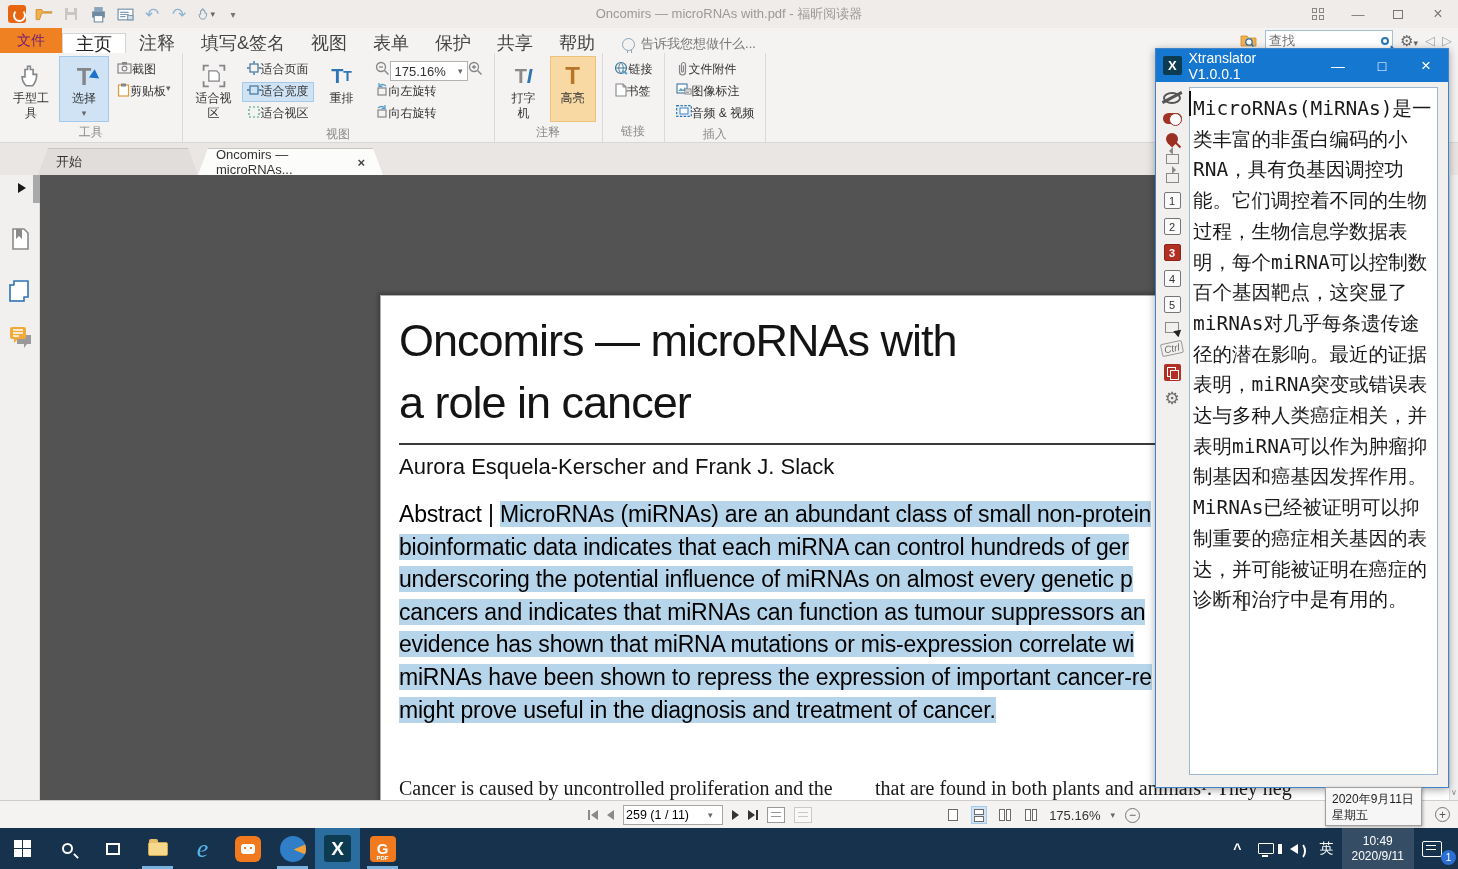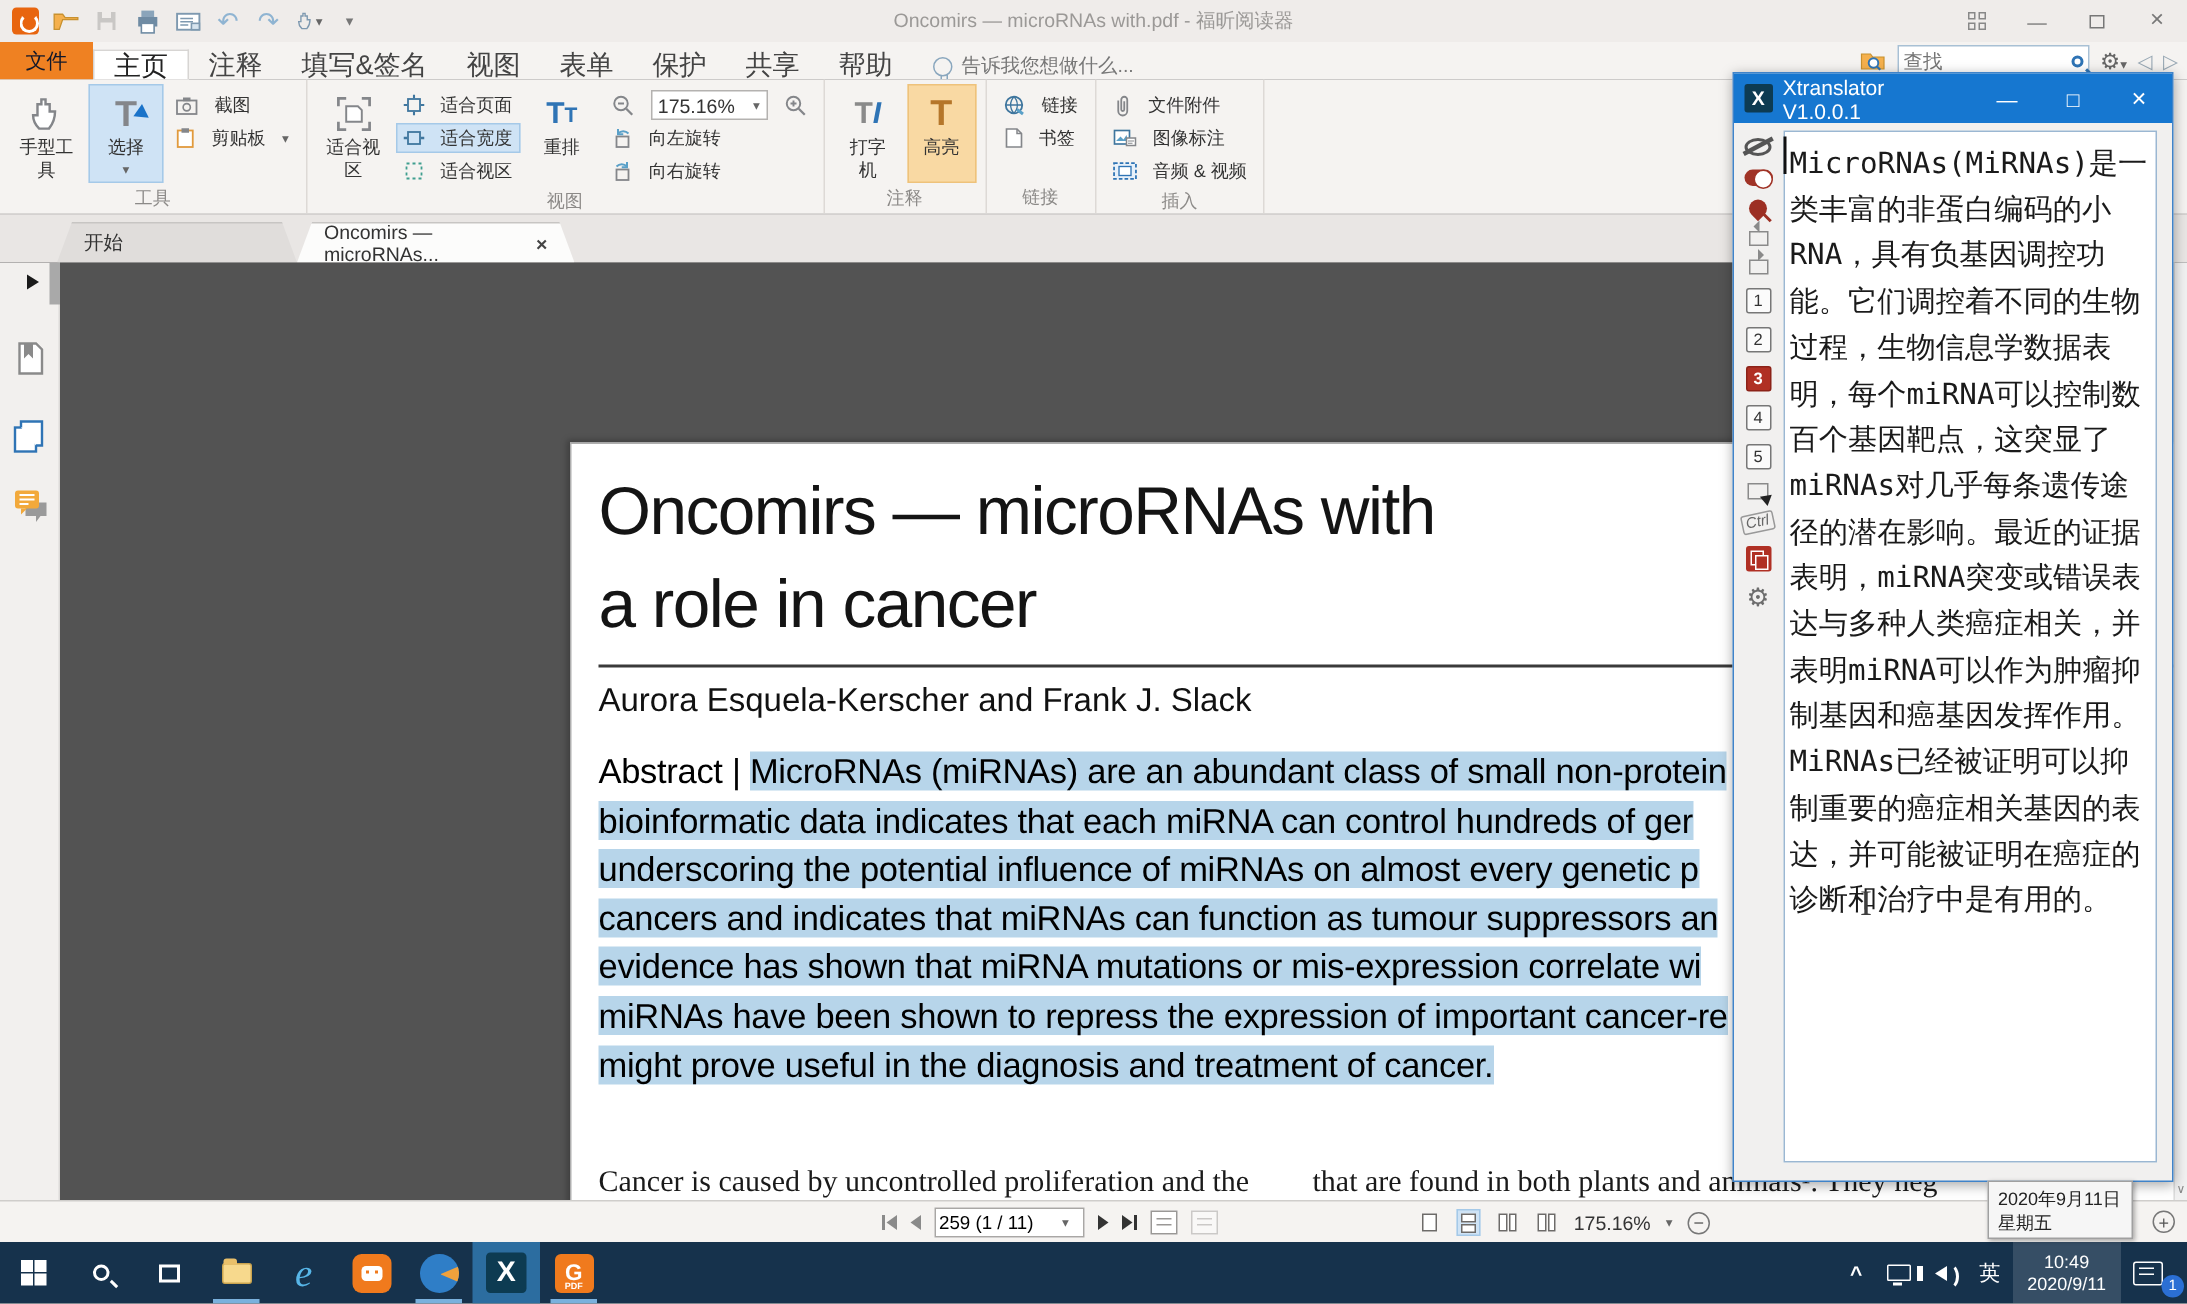--- a/index.html
+++ b/index.html
@@ -17,21 +17,21 @@
   .title-center{position:absolute;left:0;right:0;top:0;height:28px;display:flex;align-items:center;justify-content:center;color:#9b9997;font-size:13px;pointer-events:none}
   .winbtns{position:absolute;right:0;top:0;height:28px;display:flex;align-items:center;gap:0}
   .winbtn{width:40px;height:28px;display:flex;align-items:center;justify-content:center;color:#777;font-size:13px}
   .grid4{display:grid;grid-template-columns:5px 5px;grid-template-rows:5px 5px;gap:2px}
   .grid4 i{border:1px solid #888}
   .restore-ic{width:10px;height:9px;border:1px solid #777;position:relative;background:#efecea}
   .restore-ic::before{content:"";position:absolute;left:2px;top:-4px;width:10px;height:9px;border:1px solid #777;z-index:-1}
 
   
   .tabrow{left:0;top:28px;width:1458px;height:25px;background:#f5f3f1;display:flex;align-items:flex-end}
-  .tab-file{background:#ef8122;color:#0f172a;font-size:14px;padding:3px 17px;height:25px;display:flex;align-items:center}
+  .tab-file{background:#ef8122;color:#701a75;font-size:14px;padding:3px 17px;height:25px;display:flex;align-items:center}
   .rtab{font-size:18px;color:#444;padding:3px 13px;height:20px;display:flex;align-items:center}
   .rtab.active{background:#fff;border:1px solid #d7d5d3;border-bottom:none;color:#222}
   .tellme{display:flex;align-items:center;gap:6px;color:#777;padding-left:14px;font-size:13px}
   .bulb{width:13px;height:13px;border:1.5px solid #8aa7be;border-radius:50%;position:relative}
   .bulb::after{content:"";position:absolute;left:3.5px;bottom:-4px;width:3px;height:4px;border-left:1.5px solid #8aa7be;border-right:1.5px solid #8aa7be}
   .findrow{position:absolute;right:6px;top:28px;height:25px;display:flex;align-items:center;gap:7px}
   .findbox{width:128px;height:21px;border:1px solid #a8c0d4;background:#fff;display:flex;align-items:center;padding:0 3px}
   .findbox input{border:none;outline:none;flex:1;font-size:13px;width:90px;font-family:"Liberation Sans",sans-serif}
   .mag{width:8px;height:8px;border:2px solid #2f74b5;border-radius:50%;position:relative;flex:none}
   .mag::after{content:"";position:absolute;width:5px;height:2px;background:#2f74b5;left:7px;top:8px;transform:rotate(45deg)}
@@ -40,21 +40,21 @@
   
   .ribbon{left:0;top:53px;width:1458px;height:90px;background:#f5f3f1;border-bottom:1px solid #d9d7d5;display:flex}
   .rgroup{display:flex;flex-direction:column;padding:3px 6px 0 6px;border-right:1px solid #ddd9d6}
   .gbody{display:flex;align-items:flex-start;height:68px;gap:3px}
   .glabel{text-align:center;color:#8c8a88;font-size:12px;padding:2px 0}
   .bigbtn{width:50px;height:66px;display:flex;flex-direction:column;align-items:center;justify-content:flex-start;padding-top:4px;font-size:12px;color:#333;text-align:center;line-height:15px;border:1px solid transparent}
   .bigbtn .bic{height:30px;display:flex;align-items:center;justify-content:center}
   .sel-blue{background:#cfe3f5;border:1px solid #a5c9e8}
   .sel-orange{background:#f9d9a3;border:1px solid #eec27b}
   .smallcol{display:flex;flex-direction:column;gap:2px;padding-top:4px}
-  .smallbtn{display:flex;align-items:center;gap:11px;font-size:12px;height:20px;padding:0 4px;color:#333;border:1px solid transparent}
+  .smallbtn{display:flex;gap:0;font-size:12px;height:20px;padding:0 4px;color:#333;border:1px solid transparent}
   .smallbtn.sel-blue{background:#cfe3f5;border:1px solid #a5c9e8}
   .caret{color:#666;font-size:9px}
   svg.ic{display:block}
   .zoomfield{width:78px;height:20px;border:1px solid #b4b2b0;background:#fff;display:flex;align-items:center;justify-content:space-between;padding:0 4px;font-size:13px}
   .tt-ic{font-weight:bold;color:#2f74b5;font-size:20px;line-height:1}
   .bigT{font-size:24px;color:#b5762a;font-weight:bold;line-height:1}
   .typeT{font-size:20px;color:#8a8a8a;font-weight:bold}
   .typeI{font-size:20px;color:#2f74b5;font-style:italic;font-weight:bold}
 
   

